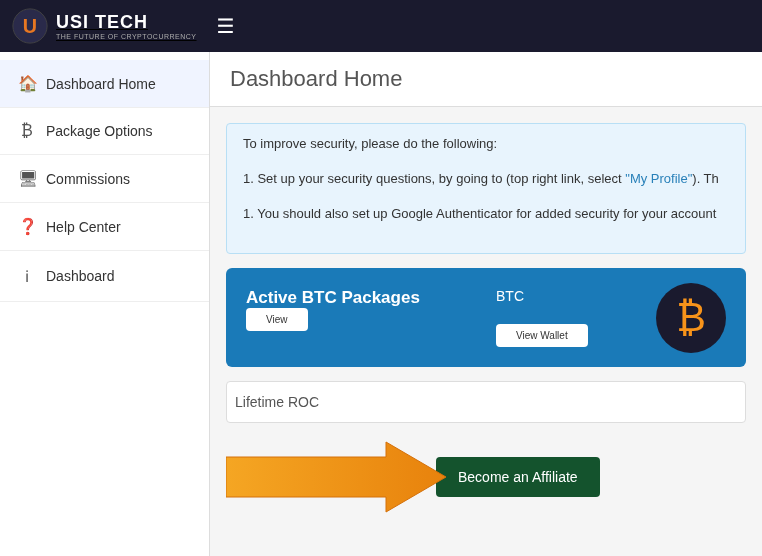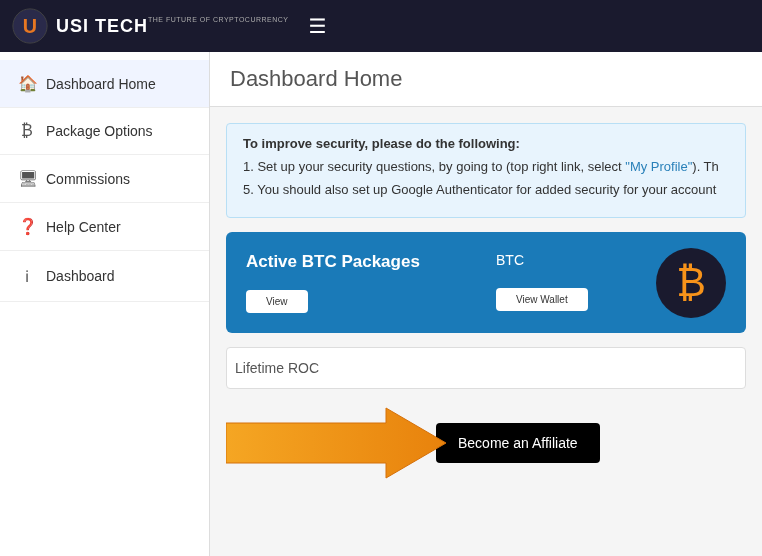--- a/index.html
+++ b/index.html
@@ -26,21 +26,22 @@
       display: flex;
       align-items: center;
       gap: 8px;
     }
     .logo-icon {
       width: 36px;
       height: 36px;
     }
     .logo-text {
       display: flex;
-      flex-direction: row;
+      flex-direction: column;
+      text-decoration: underline;
     }
     .logo-name {
       color: white;
       font-size: 18px;
       font-weight: bold;
       letter-spacing: 1px;
     }
     .logo-tagline {
       color: #aaa;
       font-size: 7px;
@@ -118,24 +119,24 @@
       border: 1px solid #b8dff5;
       border-radius: 4px;
       padding: 12px 16px;
       margin-bottom: 14px;
       font-size: 13px;
       color: #333;
       overflow: hidden;
     }
     .security-notice .notice-title {
       margin-bottom: 6px;
-      font-weight: bold;
+      font-weight: normal;
     }
     .security-notice .notice-item {
-      margin: 8px 0;
+      margin: 20px 0;
       white-space: nowrap;
       overflow: hidden;
     }
     .security-notice a {
       color: #2980b9;
       text-decoration: none;
     }
 
     
     .btc-card {
@@ -148,21 +149,20 @@
       gap: 20px;
       margin-bottom: 14px;
       position: relative;
     }
     .btc-section {
       flex: 1;
     }
     .btc-section-title {
       font-size: 17px;
       font-weight: bold;
-      margin-bottom: 18px;
     }
     .btc-btn {
       background: white;
       color: #333;
       border: none;
       padding: 6px 20px;
       border-radius: 4px;
       cursor: pointer;
       font-size: 10px;
     }
@@ -196,21 +196,21 @@
     
     .affiliate-row {
       display: flex;
       align-items: center;
       gap: 0;
       margin-top: 8px;
       position: relative;
     }
 
     .affiliate-btn {
-      background: #000000;
+      background: #14532d;
       color: white;
       border: none;
       padding: 12px 22px;
       border-radius: 4px;
       cursor: pointer;
       font-size: 14px;
       white-space: nowrap;
     }
   </style>
 </head>
@@ -259,21 +259,21 @@
     <div class="content-header">
       <h1 class="content-title">Dashboard Home</h1>
     </div>
     <div class="content-body">
 
       <div class="security-notice">
         <div class="notice-title">To improve security, please do the following:</div>
         <div class="notice-item">
           1. Set up your security questions, by going to (top right link, select <a href="#">"My Profile"</a>). Th
         </div>
-        <div class="notice-item">5. You should also set up Google Authenticator for added security for your account</div>
+        <div class="notice-item">1. You should also set up Google Authenticator for added security for your account</div>
       </div>
 
       <div class="btc-card">
         <div class="btc-section">
           <div class="btc-section-title">Active BTC Packages</div>
           <button class="btc-btn">View</button>
         </div>
         <div class="btc-section">
           <div style="font-size:14px; margin-bottom:20px;">BTC</div>
           <button class="btc-btn">View Wallet</button>

